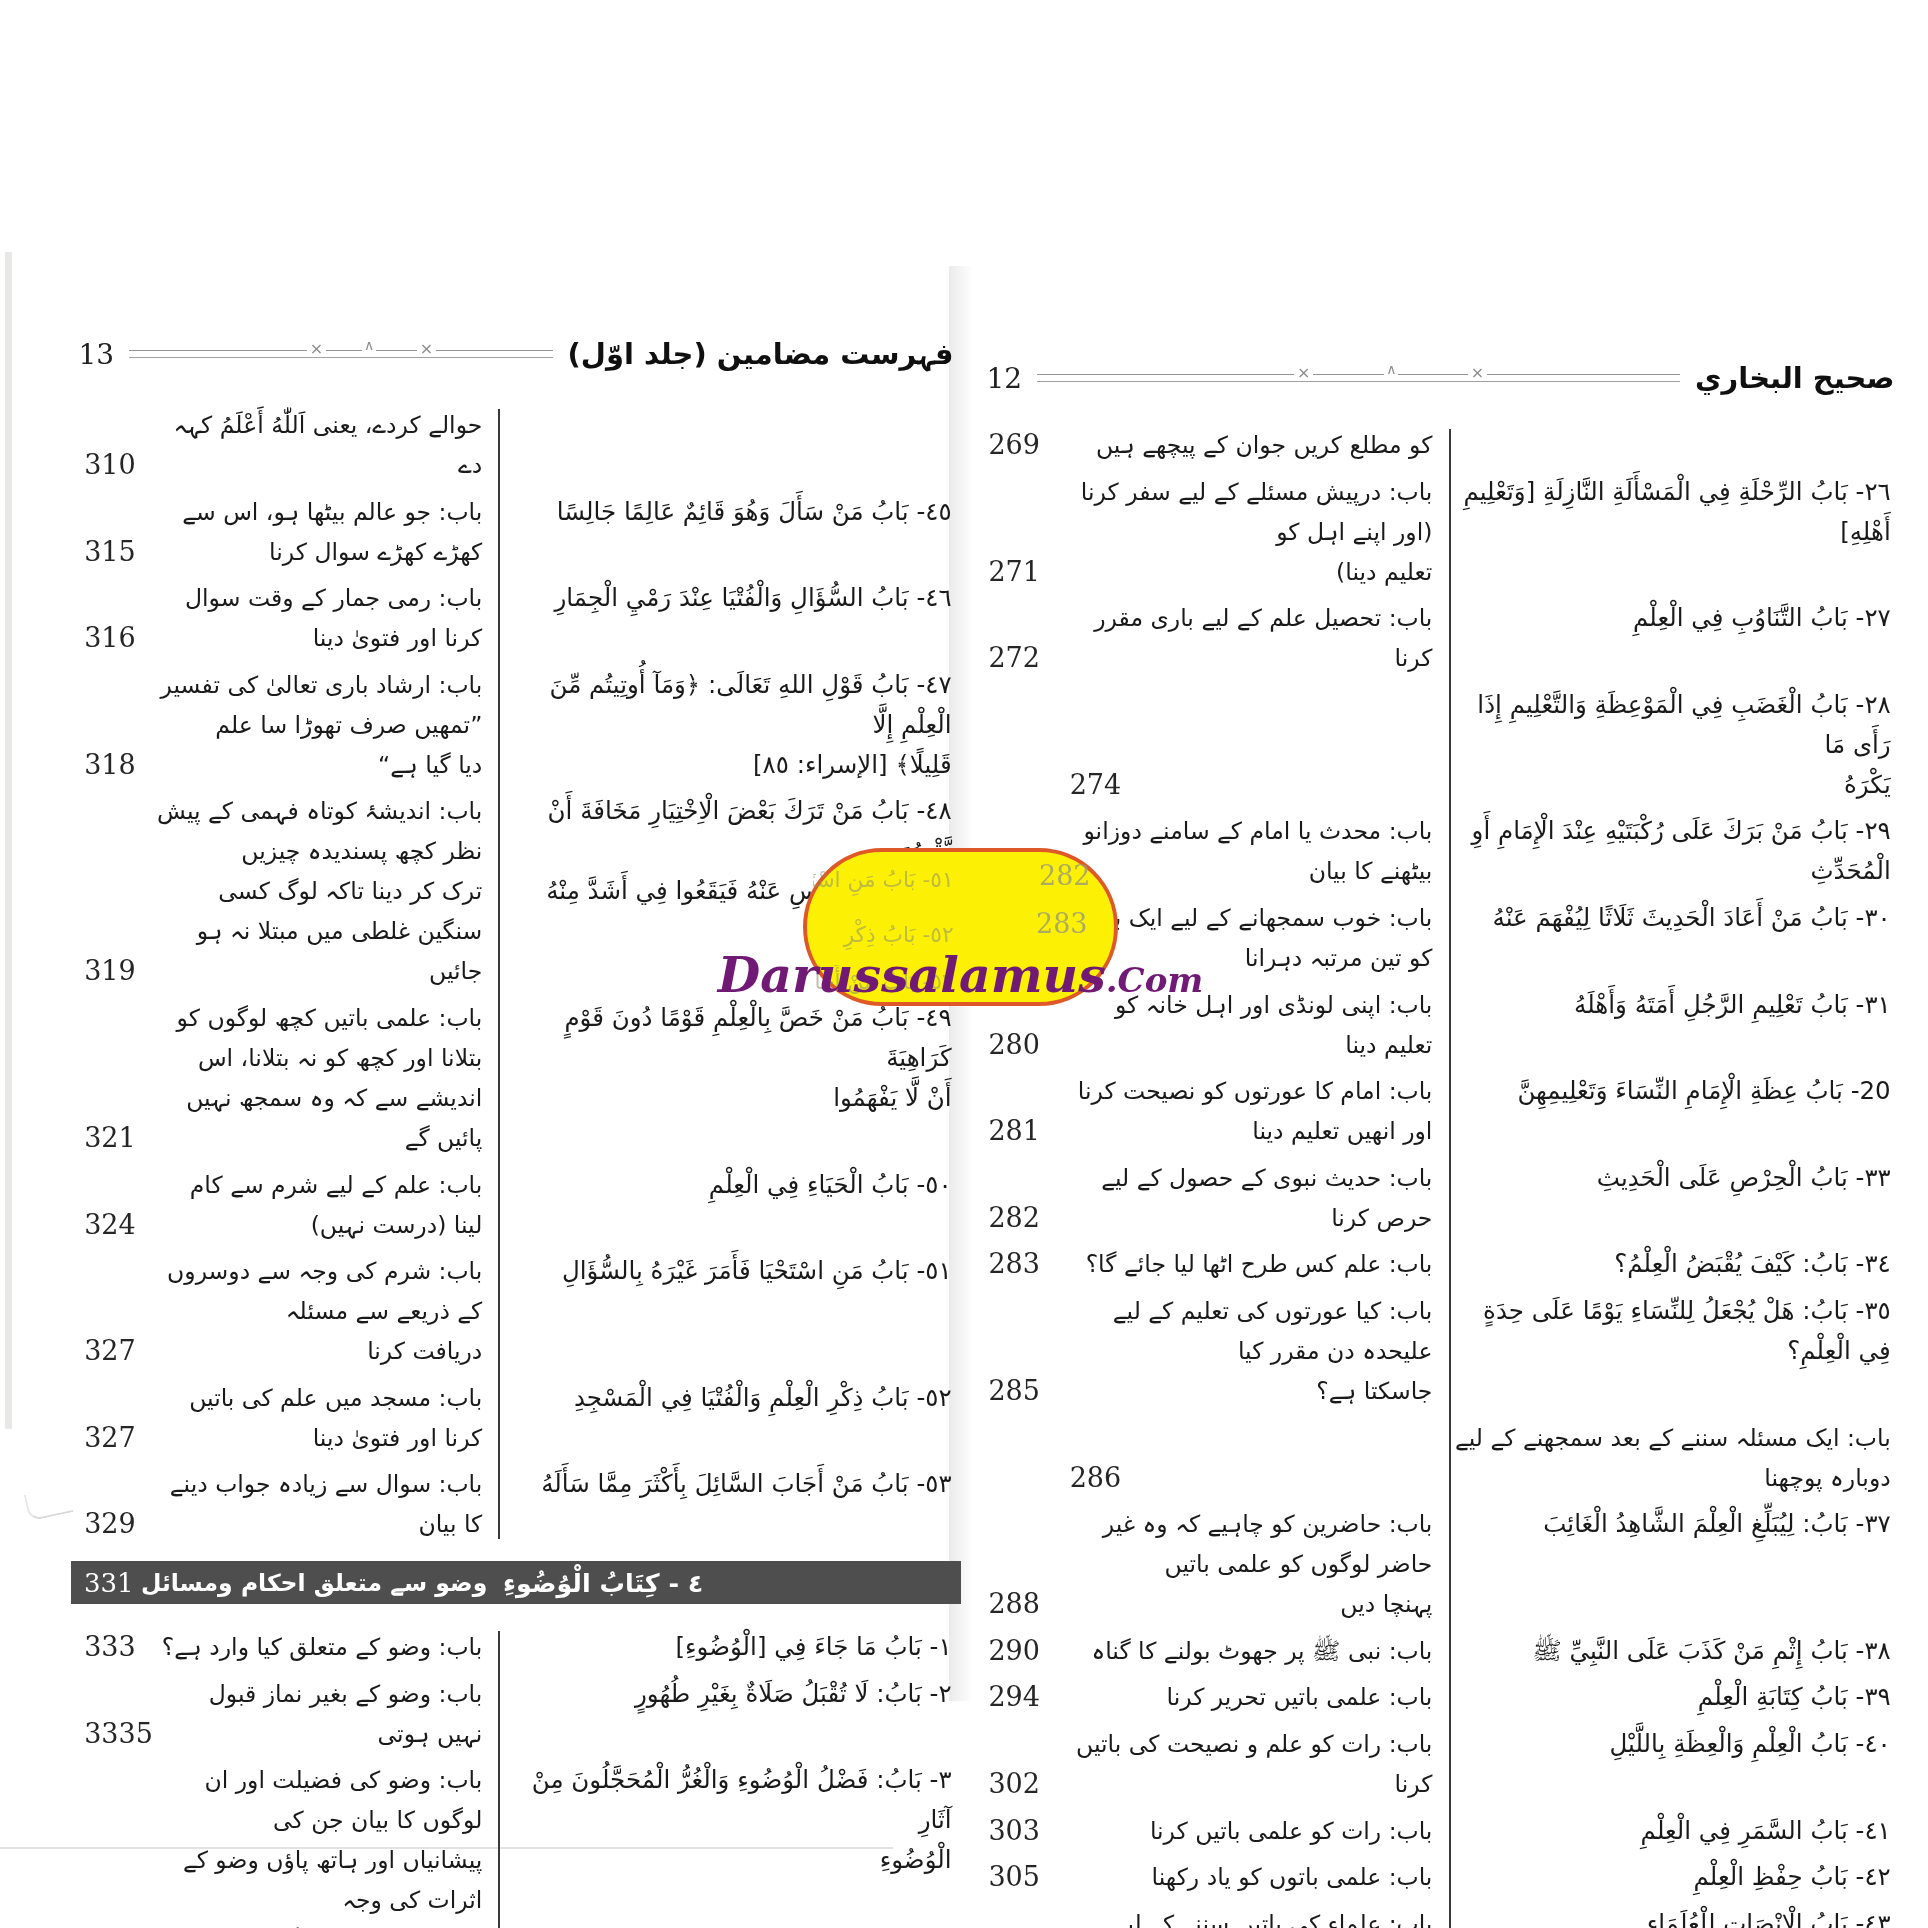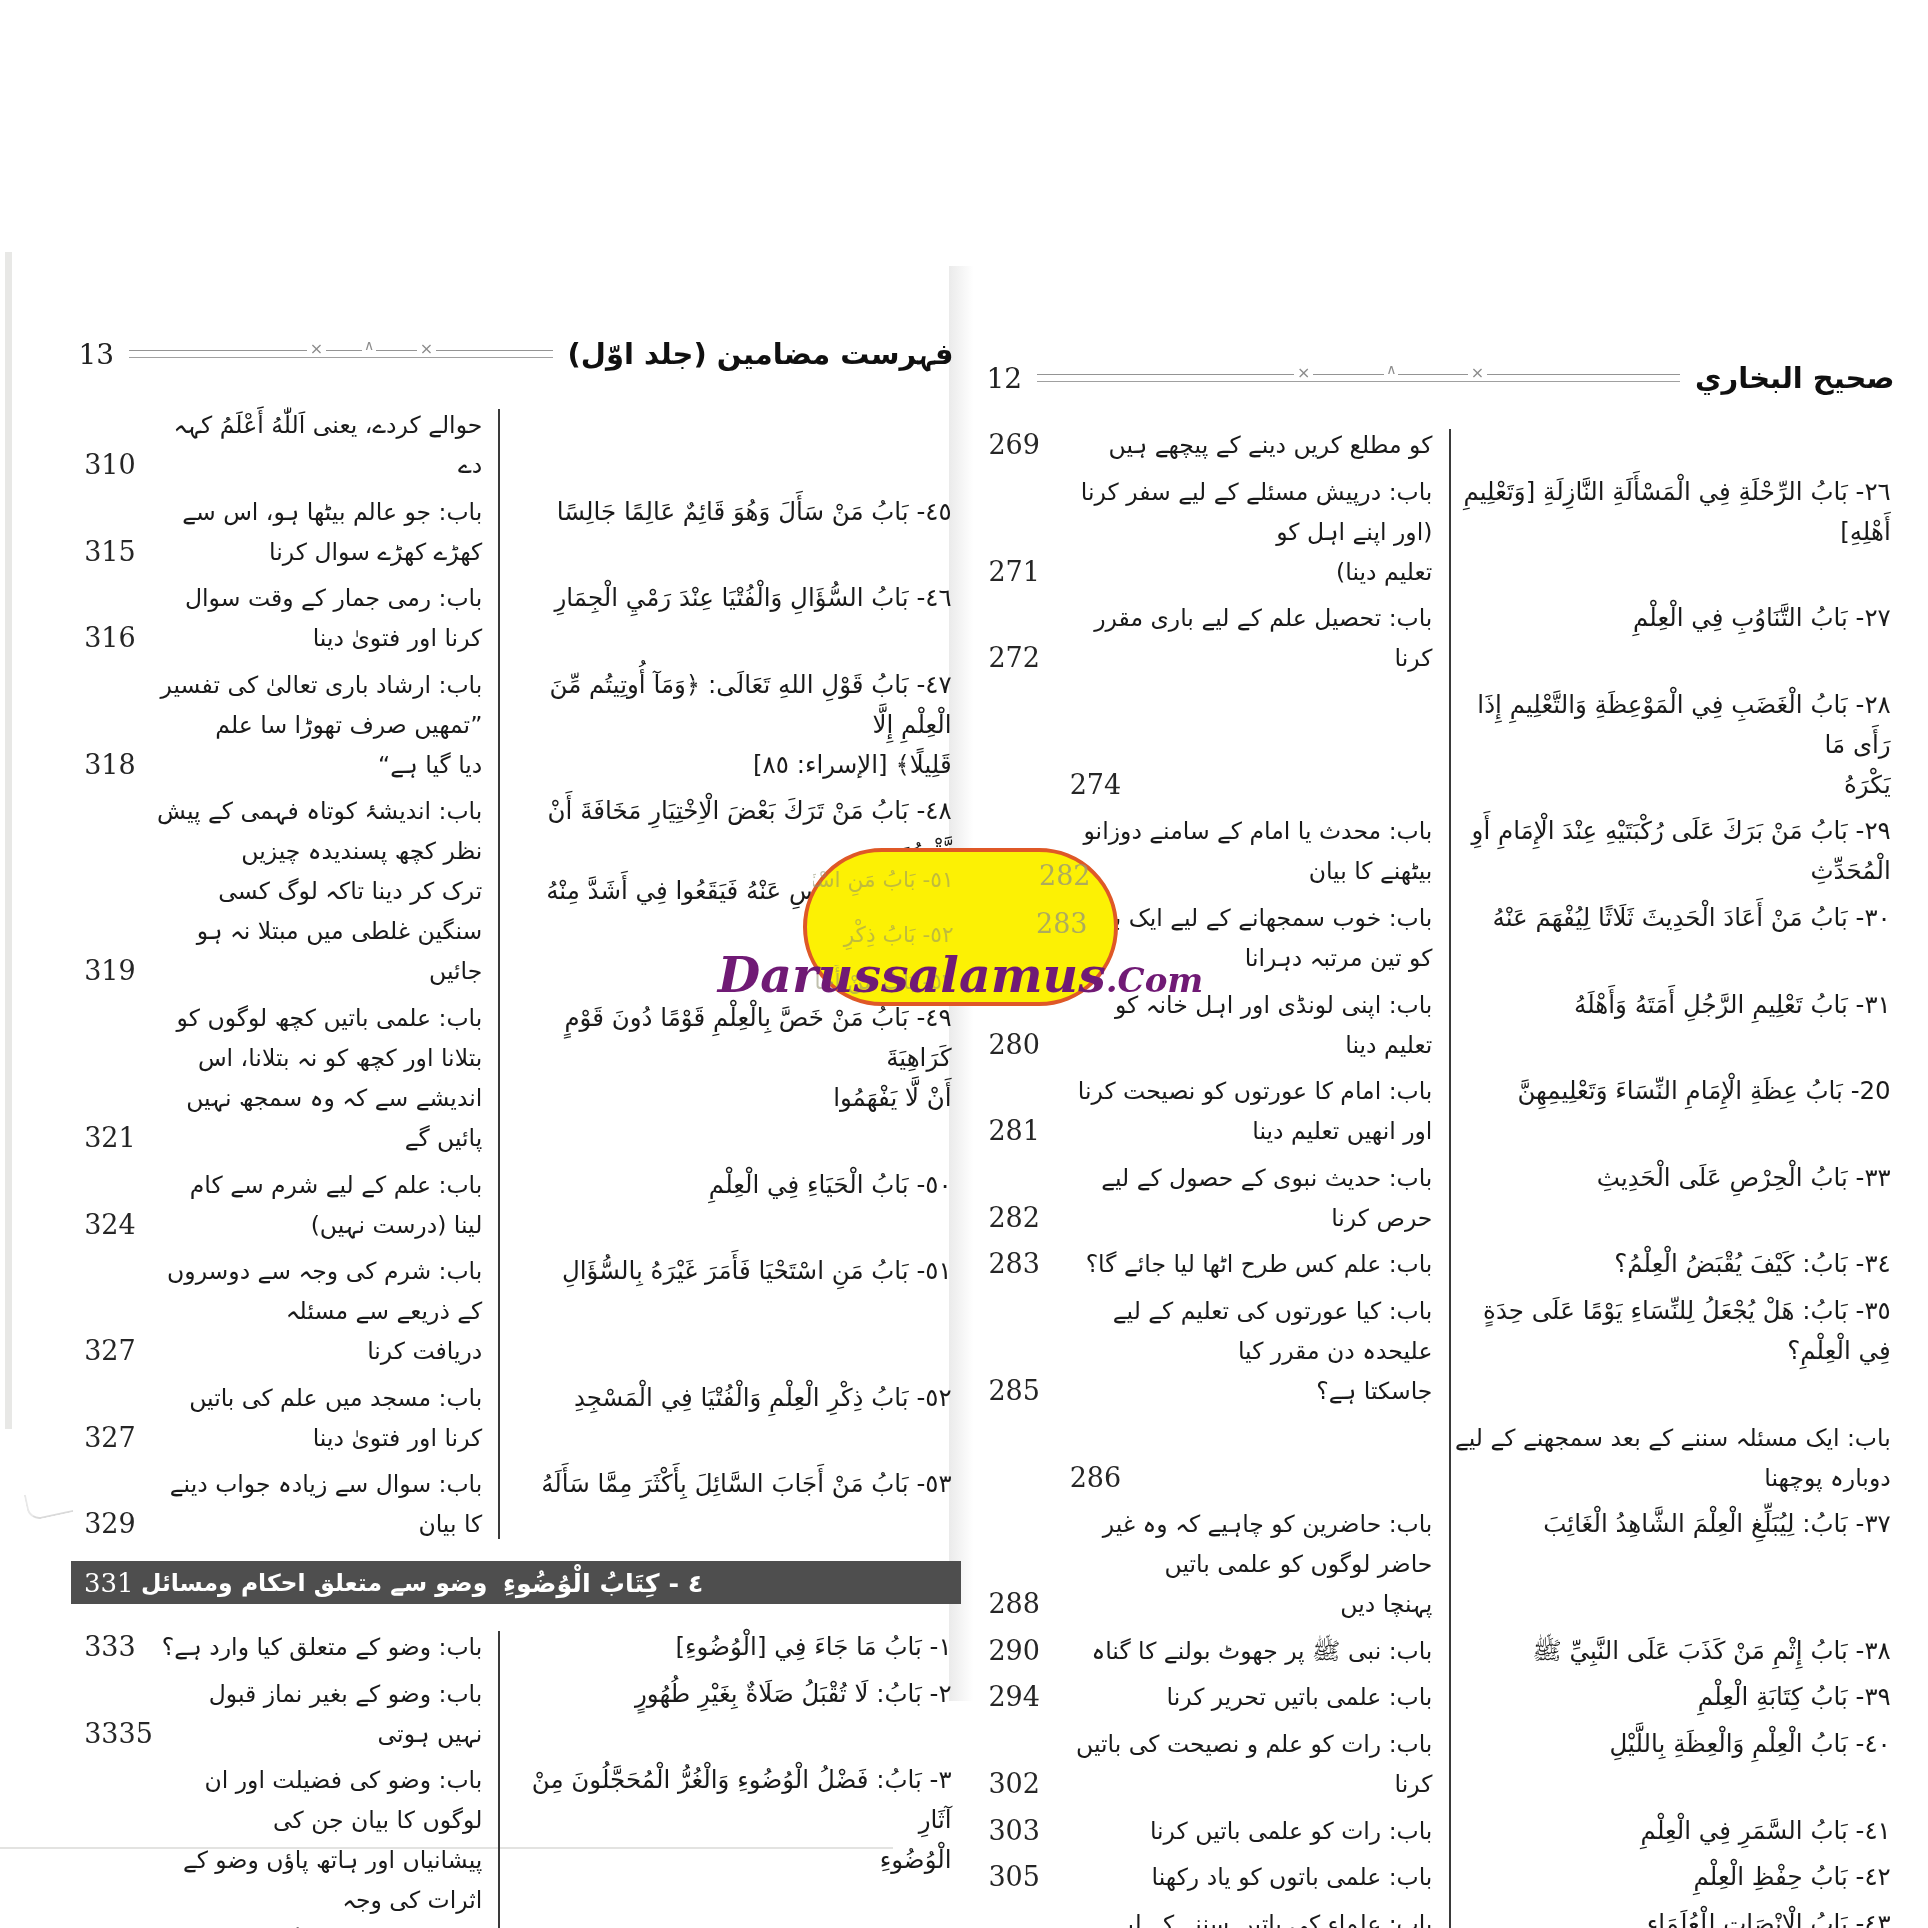--- a/index.html
+++ b/index.html
@@ -181,21 +181,21 @@
         <span class="rp" style="left:54%">∧</span>
         <span class="rx" style="left:67%">×</span>
       </span>
       <span class="hdr-title">صحيح البخاري</span>
     </div>
 
     <div class="content">
       <div class="vdiv"></div>
       <div class="row">
         <div class="ar"></div>
-        <div class="ur">کو مطلع کریں دینے کے پیچھے ہیں</div>
+        <div class="ur">کو مطلع کریں جوان کے پیچھے ہیں</div>
         <div class="num">269</div>
       </div>
       <div class="row">
         <div class="ar">٢٦- بَابُ الرِّحْلَةِ فِي الْمَسْأَلَةِ النَّازِلَةِ [وَتَعْلِيمِ أَهْلِهِ]</div>
         <div class="ur">باب: درپیش مسئلے کے لیے سفر کرنا (اور اپنے اہل کو
 تعلیم دینا)</div>
         <div class="num">271</div>
       </div>
       <div class="row">
         <div class="ar">٢٧- بَابُ التَّنَاوُبِ فِي الْعِلْمِ</div>

